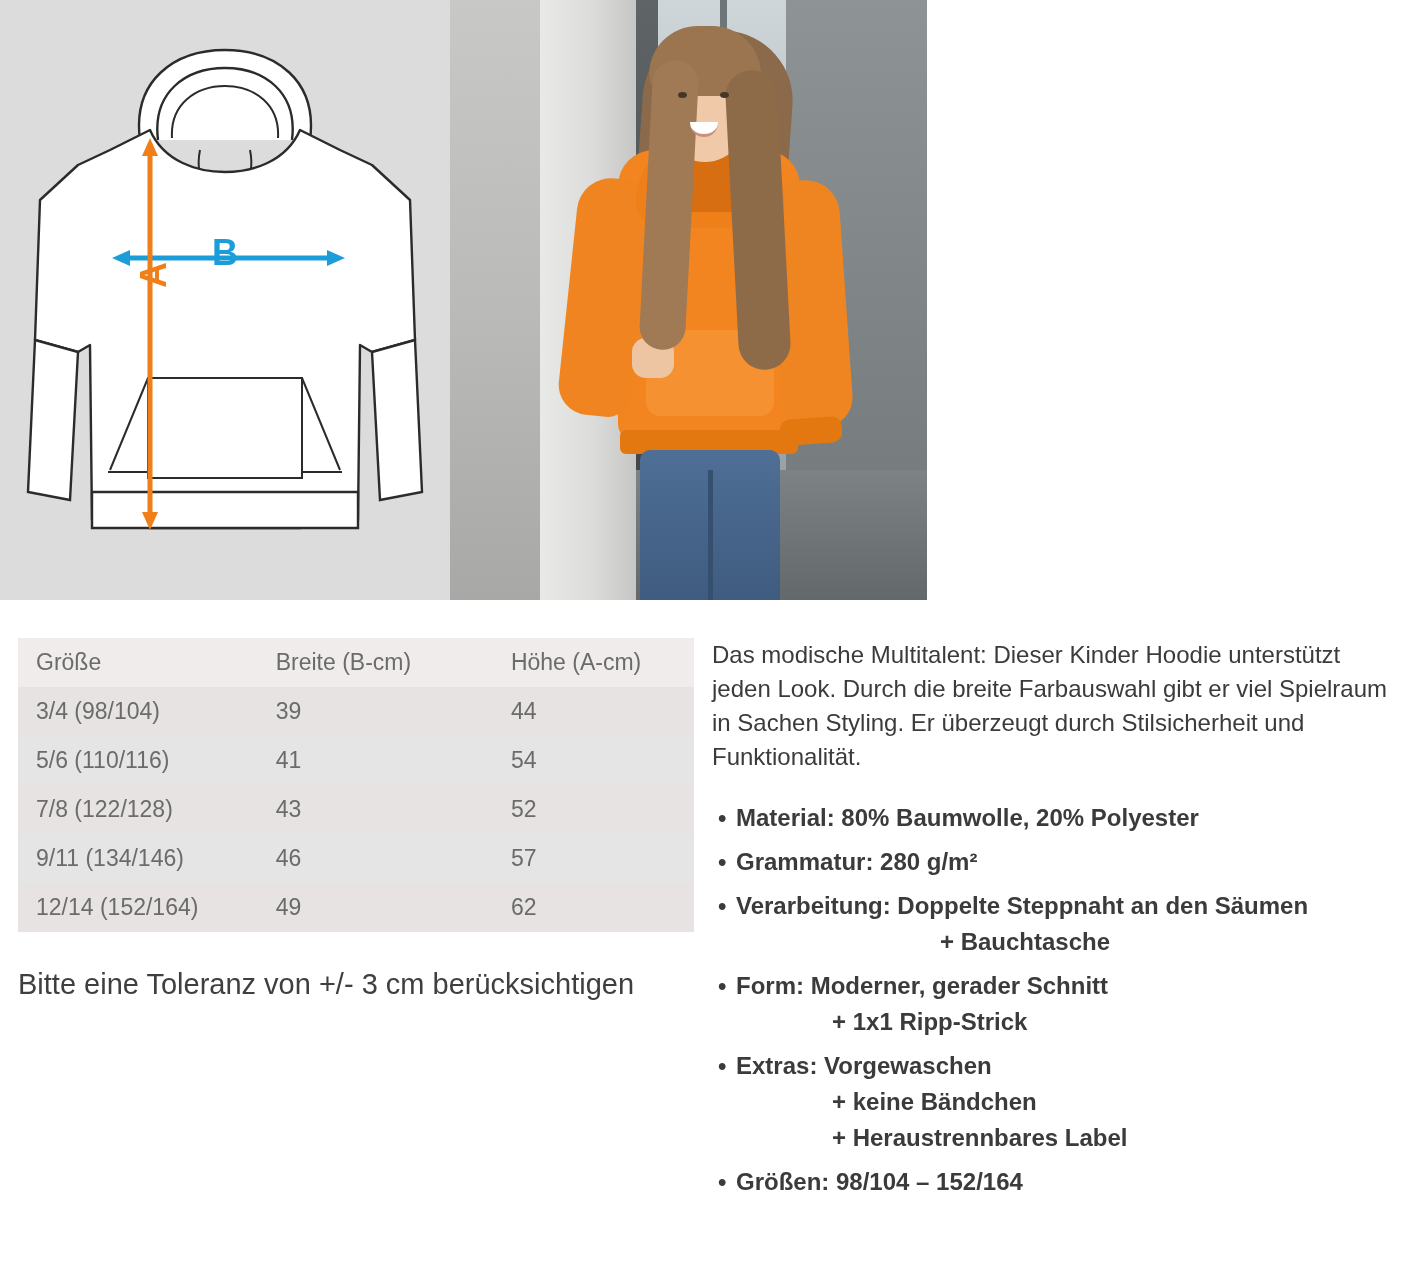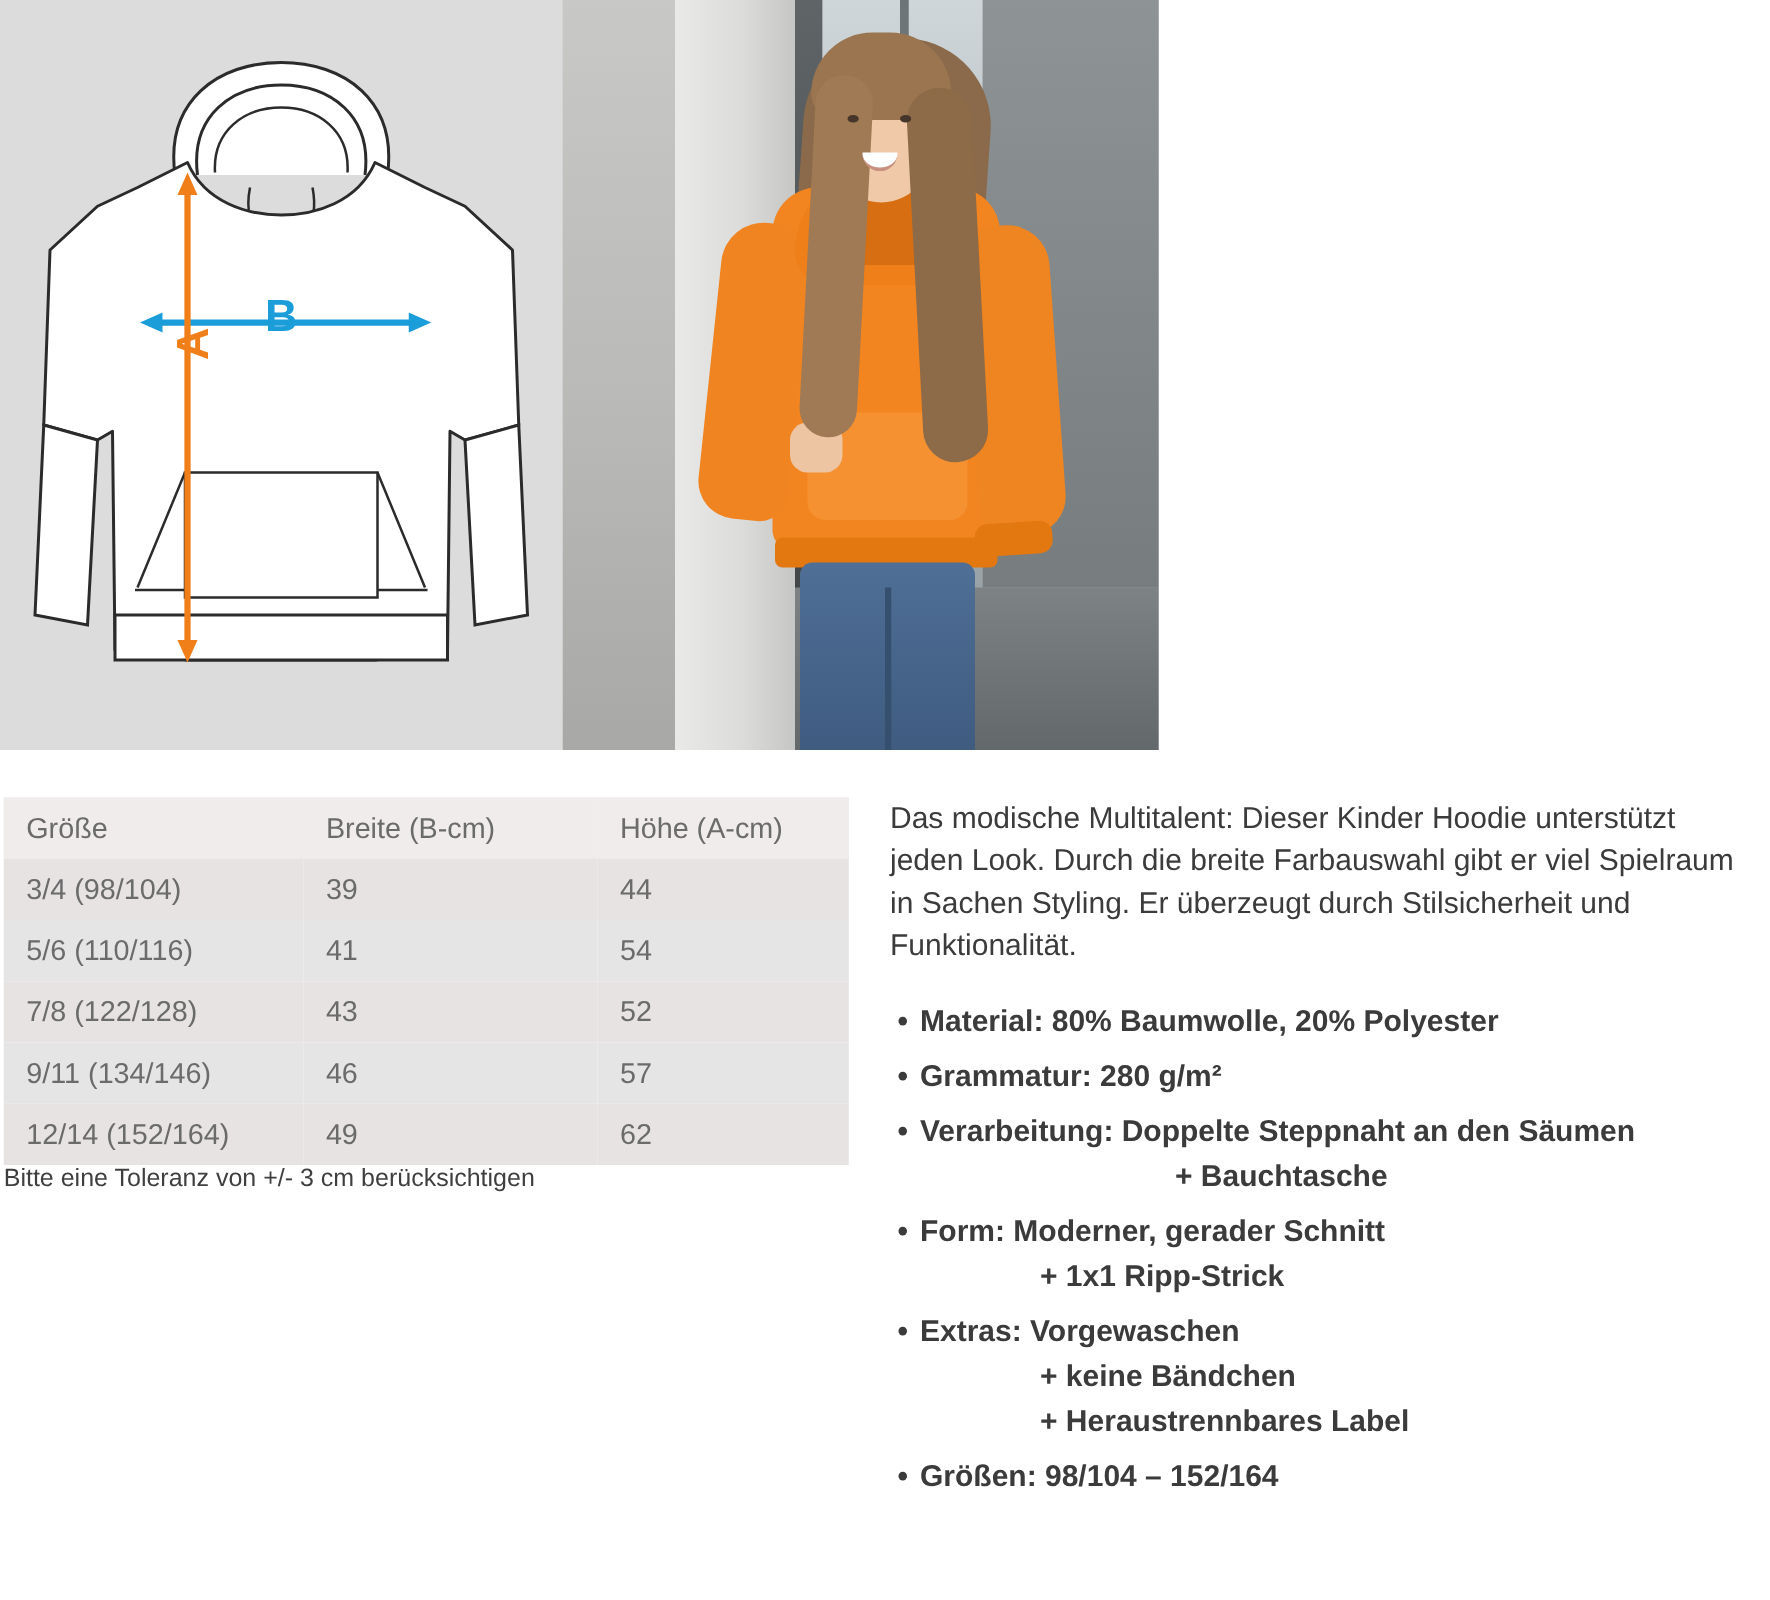--- a/index.html
+++ b/index.html
@@ -232,21 +232,21 @@
   .diagram-svg { position: absolute; left: 0; top: 0; }
 
   
   .bottom {
     display: flex;
     padding: 0;
     margin-top: 38px;
   }
   .table-col {
     width: 712px;
-    padding-left: 3px;
+    padding-left: 18px;
     box-sizing: border-box;
   }
   table.size-table {
     border-collapse: collapse;
     width: 676px;
     font-size: 23px;
     color: #6b6b6b;
   }
   table.size-table th {
     text-align: left;
@@ -259,21 +259,22 @@
     padding: 11px 0 11px 18px;
     color: #6b6b6b;
   }
   table.size-table tr.r-even { background: #e6e3e2; }
   table.size-table tr.r-odd { background: #e5e5e5; }
   table.size-table thead tr { background: #efeceb; }
   .col-size { width: 238px; }
   .col-breite { width: 238px; }
   .col-hoehe { width: 200px; }
   .tolerance {
-    font-size: 20px;
+    margin-top: 36px;
+    font-size: 29px;
     color: #3f3f3f;
     padding-left: 0px;
   }
 
   .desc-col {
     width: 704px;
     padding-right: 14px;
     box-sizing: border-box;
   }
   .desc-intro {

